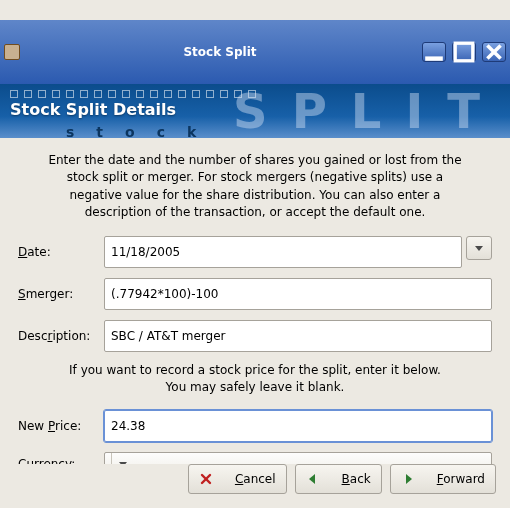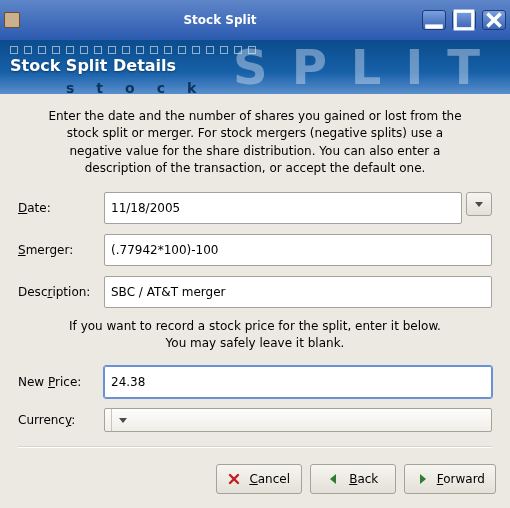--- a/index.html
+++ b/index.html
@@ -1,17 +1,17 @@
 <!DOCTYPE html>
 <html><head>
 <meta charset="utf-8">
 <style>
   html,body{margin:0;padding:0;font-family:"DejaVu Sans","Bitstream Vera Sans",sans-serif;font-size:12px;color:#000;background:#a0a0a0;}
   .window{width:510px;height:508px;background:#ece9e2;display:flex;flex-direction:column;box-sizing:border-box;}
-  .titlebar{height:32px;background:linear-gradient(to bottom,#5f86c9,#2b5ab0);display:flex;align-items:center;color:#fff;font-weight:bold;padding:4px 4px;gap:4px;}
+  .titlebar{height:32px;background:linear-gradient(to bottom,#5f86c9,#2b5ab0);display:flex;align-items:center;color:#fff;font-weight:bold;padding:16px 4px;gap:4px;margin-top:20px;}
   .titlebar .appicon{width:16px;height:16px;background:#c8b090;border:1px solid #704c20;border-radius:2px;box-sizing:border-box;}
   .titlebar .title{flex:1;text-align:center;}
   .titlebar .winbtn{width:22px;height:18px;margin-left:2px;background:linear-gradient(to bottom,#7aa0e0,#3a64b4);border:1px solid #1e3b78;border-radius:3px;display:flex;align-items:center;justify-content:center;color:#fff;font-size:11px;line-height:1;cursor:default;}
   .banner{position:relative;height:54px;margin:0;background:linear-gradient(to bottom,#0b4c8c 0%,#1760a8 60%,#5a8ecb 100%);color:#fff;overflow:hidden;}
   .banner .squares{position:absolute;top:6px;left:10px;display:flex;gap:6px;}
   .banner .squares span{width:8px;height:8px;border:1px solid rgba(255,255,255,.55);box-sizing:border-box;}
   .banner .heading{position:absolute;left:10px;top:16px;font-size:16px;font-weight:bold;text-shadow:0 1px 2px rgba(0,0,0,.4);}
   .banner .bigtext{position:absolute;right:6px;top:0;bottom:0;display:flex;align-items:center;font-size:48px;font-weight:bold;letter-spacing:24px;color:rgba(210,225,245,.45);white-space:nowrap;pointer-events:none;}
   .banner .smalltext{position:absolute;left:66px;bottom:-2px;font-size:14px;font-weight:bold;letter-spacing:22px;color:#0b3560;pointer-events:none;}
   .content{flex:1;padding:14px 18px 10px 18px;overflow:hidden;display:flex;flex-direction:column;}
@@ -25,21 +25,21 @@
   .daterow .textinput{flex:1;}
   .sqbtn{width:26px;height:24px;background:linear-gradient(to bottom,#f7f5f0,#e3e0d8);border:1px solid #a6a29a;border-radius:3px;display:flex;align-items:center;justify-content:center;box-sizing:border-box;cursor:default;}
   .sqbtn svg{width:10px;height:10px;}
   .combo{height:24px;border:1px solid #a6a29a;background:linear-gradient(to bottom,#fdfdfc,#f0eee8);border-radius:2px;display:flex;align-items:center;padding:0 4px 0 6px;box-sizing:border-box;cursor:default;}
   .combo .combotxt{flex:1;}
   .combo .arrow{display:flex;align-items:center;justify-content:center;padding-left:6px;border-left:1px solid #c8c4ba;height:100%;}
   .combo .arrow svg{width:10px;height:10px;}
   .mid{text-align:center;padding:10px 40px 14px 40px;line-height:1.45;}
   .sep{height:0;border-top:1px solid #d6d2ca;border-bottom:1px solid #fff;margin:14px 0 10px 0;}
   .buttons{display:flex;justify-content:flex-end;gap:8px;padding:0 14px 14px 14px;}
-  .btn{height:30px;min-width:86px;padding:0 10px;background:linear-gradient(to bottom,#f7f5f0,#e3e0d8);border:1px solid #a6a29a;border-radius:3px;display:flex;align-items:center;justify-content:center;gap:8px;font:inherit;cursor:default;box-sizing:border-box;}
+  .btn{height:30px;min-width:86px;padding:0 10px;background:linear-gradient(to bottom,#f7f5f0,#e3e0d8);border:1px solid #a6a29a;border-radius:3px;display:flex;align-items:center;justify-content:center;gap:22px;font:inherit;cursor:default;box-sizing:border-box;}
   .btn svg{width:14px;height:14px;}
   .btn u{text-decoration:underline;}
 </style>
 </head>
 <body>
 
 <div class="window">
 
   <div class="titlebar">
     <div class="appicon"></div>

